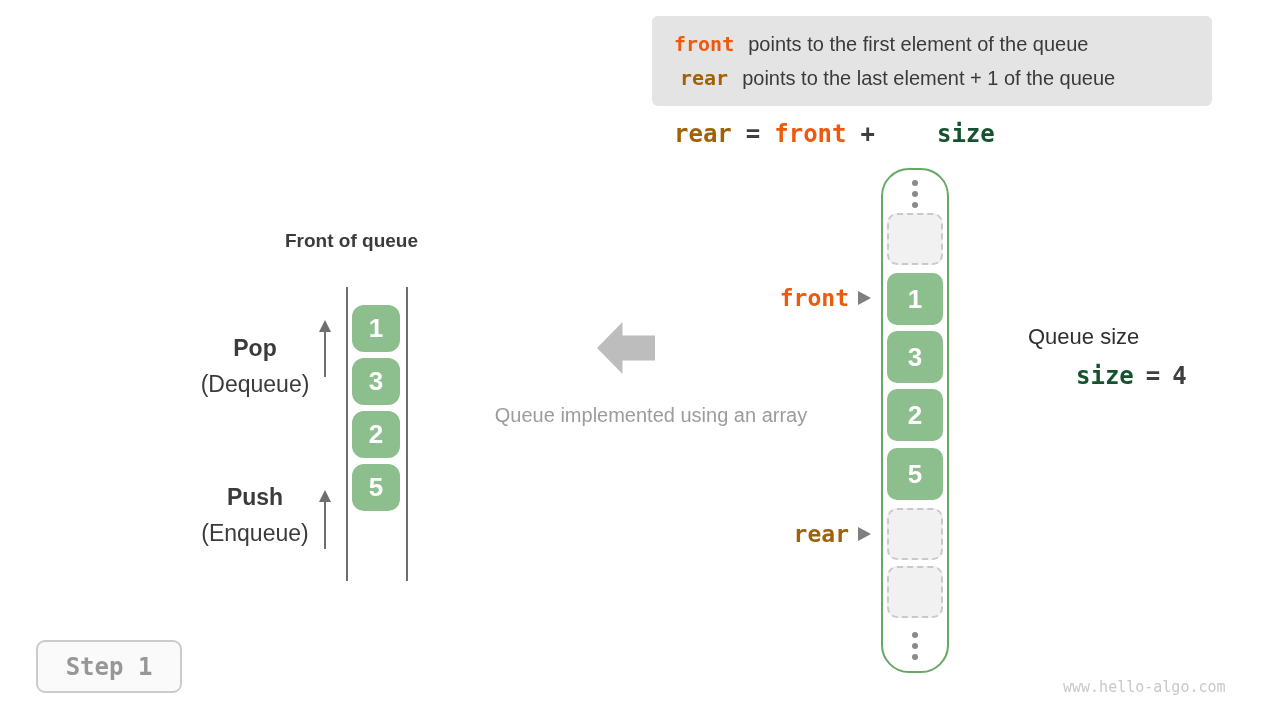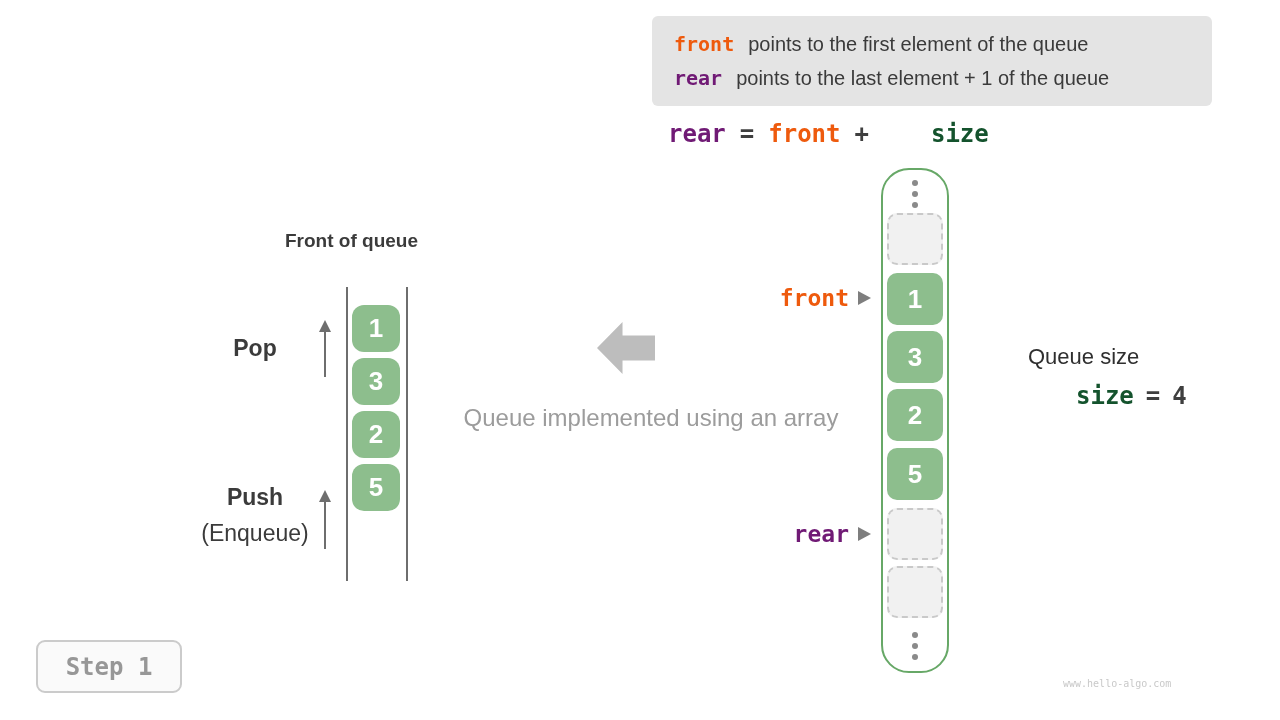--- a/index.html
+++ b/index.html
@@ -8,21 +8,21 @@
     position: relative;
     width: 1280px;
     height: 720px;
     background: #ffffff;
     font-family: "Liberation Sans", sans-serif;
     color: #3b3b3b;
     overflow: hidden;
   }
   .mono { font-family: "DejaVu Sans Mono", monospace; font-weight: bold; }
   .orange { color: #ee5a0d; }
-  .teal   { color: #701a75; }
+  .teal   { color: #a16207; margin-left: 6px; }
   .blue   { color: #14532d; margin-left: 48px; }
   .dark   { color: #3f3f3f; }
 
   
   .info-box {
     position: absolute; left: 652px; top: 16px;
     width: 560px; height: 90px;
     background: #e4e4e4; border-radius: 6px;
     display: flex; flex-direction: column; justify-content: center;
     gap: 10px; padding-left: 22px;
@@ -62,21 +62,21 @@
   .up-arrow .shaft { width: 2px; flex: 1; background: #6e6e6e; }
 
   
   .block-arrow-left {
     position: absolute; left: 597px; top: 322px; width: 58px; height: 52px;
     background: #bdbdbd;
     clip-path: polygon(0% 50%, 44% 0%, 44% 26%, 100% 26%, 100% 74%, 44% 74%, 44% 100%);
   }
   .mid-caption {
     position: absolute; left: 451px; top: 404px; width: 400px;
-    text-align: center; font-size: 24px; color: #9c9c9c;
+    text-align: center; font-size: 20px; color: #9c9c9c;
   }
 
   
   .rcontainer {
     position: absolute; left: 881px; top: 168px;
     width: 68px; height: 505px;
     border: 2px solid #67a867; border-radius: 28px;
     background: #ffffff;
   }
   .rcell {
@@ -97,37 +97,37 @@
     display: flex; align-items: center; justify-content: flex-end; gap: 9px;
   }
   .pointer-row .ptr-label { font-size: 23px; }
   .tri-right {
     width: 0; height: 0;
     border-top: 7px solid transparent; border-bottom: 7px solid transparent;
     border-left: 13px solid #7e7e7e;
   }
 
   
-  .qsize { position: absolute; left: 1028px; top: 344px; }
+  .qsize { position: absolute; left: 1028px; top: 324px; }
   .qsize-label { font-size: 22px; color: #2f2f2f; }
   .qsize-eq { display: flex; align-items: baseline; gap: 12px; font-size: 24px; margin-top: 12px; }
 
   
   .step-btn {
     position: absolute; left: 36px; top: 640px;
     width: 146px; height: 53px;
     background: #fafafa; border: 2px solid #cbcbcb; border-radius: 9px;
     display: flex; align-items: center; justify-content: center;
     font-family: "DejaVu Sans Mono", monospace; font-weight: bold;
     font-size: 24px; color: #979797;
   }
   .watermark {
     position: absolute; left: 1063px; top: 678px;
     font-family: "DejaVu Sans Mono", monospace;
-    font-size: 10px; color: #c9c9c9;
+    font-size: 15px; color: #c9c9c9;
   }
 </style>
 </head>
 <body>
 
 <div class="canvas">
 
   <div class="info-box">
     <div class="info-row">
       <span class="mono orange info-kw">front</span>
@@ -156,20 +156,21 @@
   <div class="lcell" style="top:358px;">3</div>
   <div class="lcell" style="top:411px;">2</div>
   <div class="lcell" style="top:464px;">5</div>
 
   <div class="up-arrow" style="left:318px; top:320px; height:57px;">
     <div class="head"></div>
     <div class="shaft"></div>
   </div>
   <div class="side-label" style="left:185px; top:335px;">
     <div class="side-title">Pop</div>
+    <div class="side-sub">(Dequeue)</div>
   </div>
 
   <div class="up-arrow" style="left:318px; top:490px; height:59px;">
     <div class="head"></div>
     <div class="shaft"></div>
   </div>
   <div class="side-label" style="left:185px; top:484px;">
     <div class="side-title">Push</div>
     <div class="side-sub">(Enqueue)</div>
   </div>

